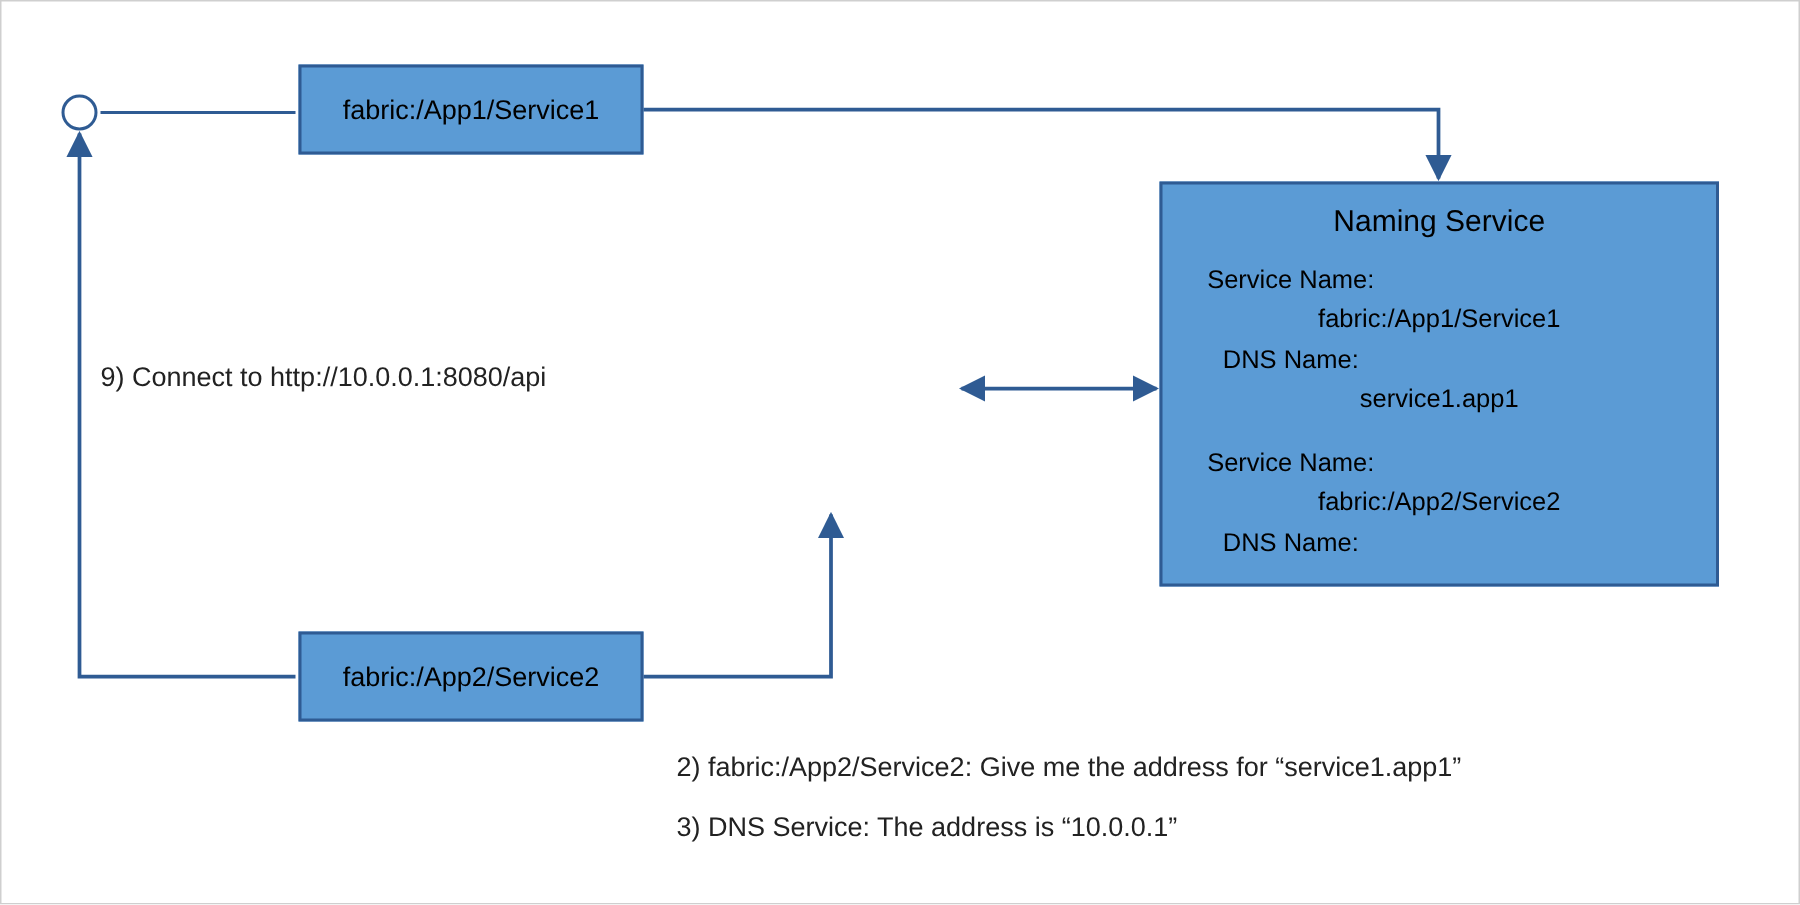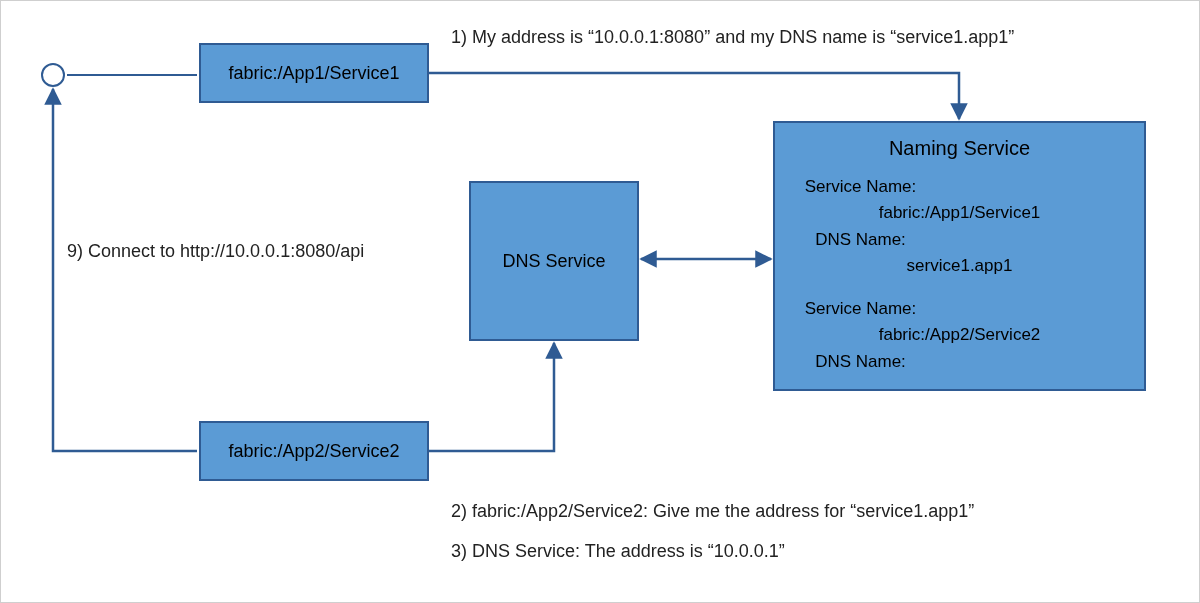--- a/index.html
+++ b/index.html
@@ -73,23 +73,20 @@
 <body>
 
 <div class="canvas">
 
   <div class="start-circle" style="left:40px; top:62px;"></div>
 
   <div class="box" style="left:198px; top:42px; width:230px; height:60px;">
     <span>fabric:/App1/Service1</span>
   </div>
 
-  <div class="box" style="left:468px; top:180px; width:170px; height:160px;">
-    <span>DNS Service</span>
-  </div>
 
   <div class="box naming" style="left:772px; top:120px; width:373px; height:270px;">
     <div class="title">Naming Service</div>
     <div class="row">
       <span class="k">Service Name:</span>
       <span class="v">fabric:/App1/Service1</span>
     </div>
     <div class="row">
       <span class="k"></span>
     </div>
@@ -104,21 +101,20 @@
     </div>
     <div class="row">
       <span class="k">DNS Name:</span>
     </div>
   </div>
 
   <div class="box" style="left:198px; top:420px; width:230px; height:60px;">
     <span>fabric:/App2/Service2</span>
   </div>
 
-  <div class="label" style="left:450px; top:26px;">1) My address is “10.0.0.1:8080” and my DNS name is “service1.app1”</div>
   <div class="label" style="left:66px; top:240px;">9) Connect to http://10.0.0.1:8080/api</div>
   <div class="label" style="left:450px; top:500px;">2) fabric:/App2/Service2: Give me the address for “service1.app1”</div>
   <div class="label" style="left:450px; top:540px;">3) DNS Service: The address is “10.0.0.1”</div>
 
   <svg class="arrows">
     <defs>
       <marker id="ah" viewBox="0 0 10 10" refX="9" refY="5" markerWidth="7" markerHeight="7" orient="auto-start-reverse">
         <path d="M 0 0 L 10 5 L 0 10 z" fill="#2f5b93"></path>
       </marker>
     </defs>

